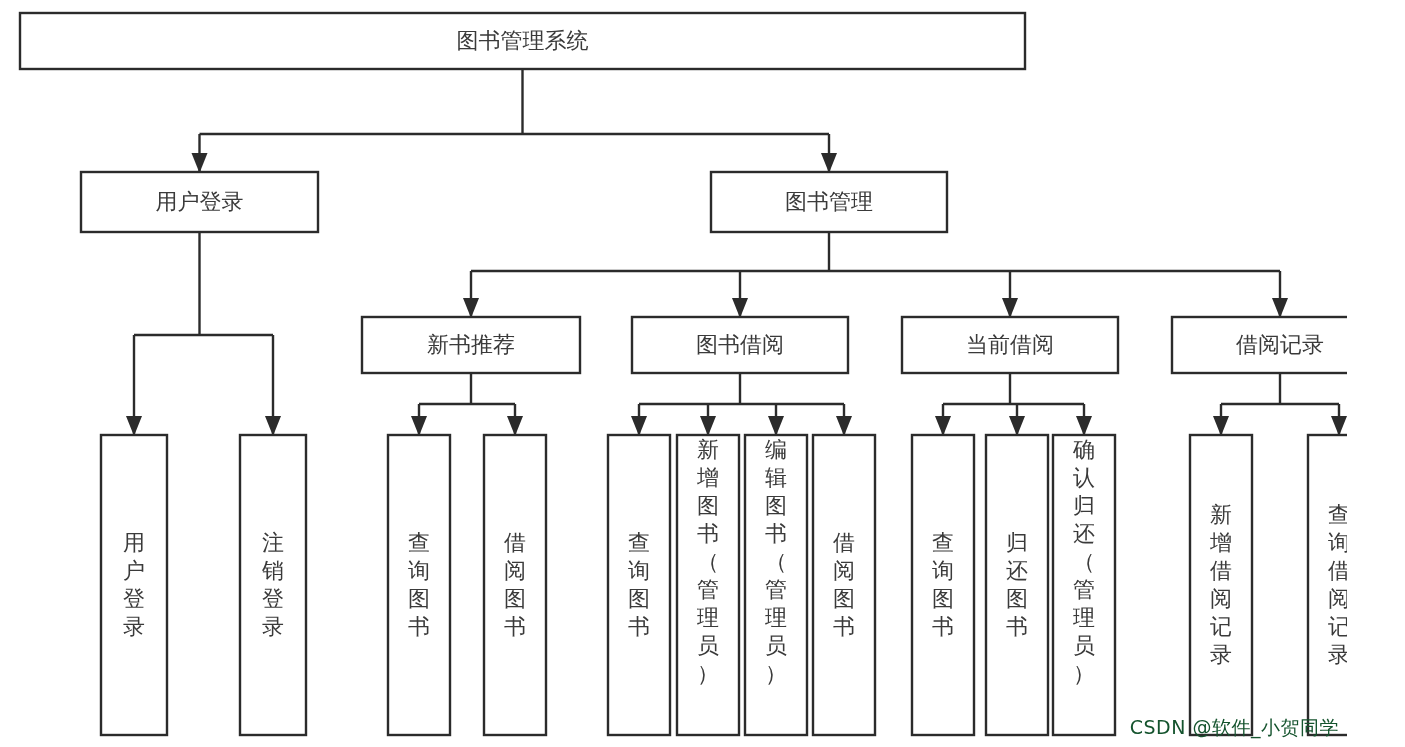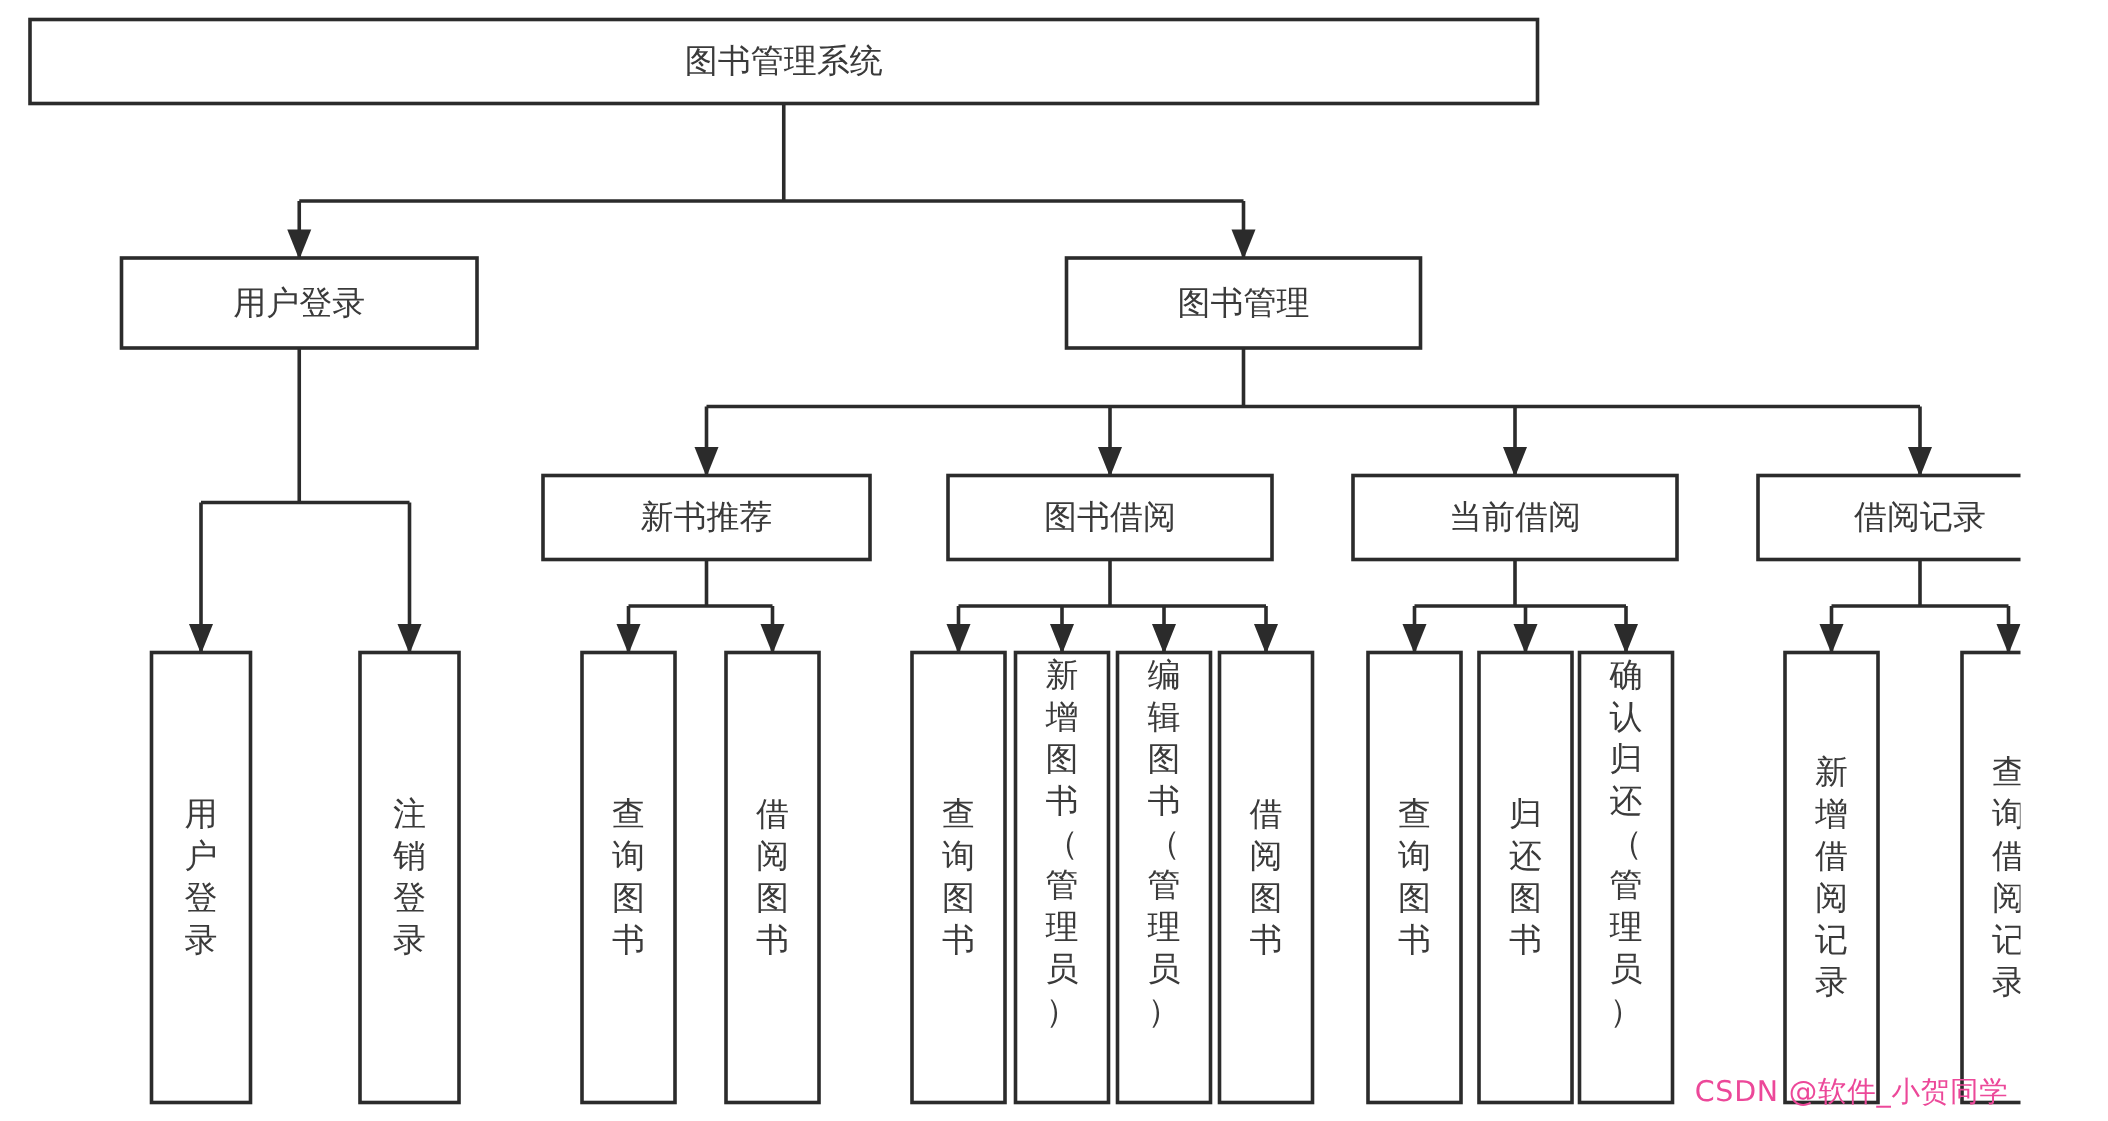--- a/index.html
+++ b/index.html
@@ -52,21 +52,21 @@
     font-family: "DejaVu Sans", "Liberation Sans", sans-serif;
     font-size: 22px;
     text-anchor: middle;
   }
   .watermark {
     position: absolute;
     right: 8px;
     bottom: 6px;
     font-family: "DejaVu Sans", "Liberation Sans", sans-serif;
     font-size: 19px;
-    color: #ec4899;
+    color: #14532d;
     letter-spacing: 0.5px;
     white-space: nowrap;
     user-select: none;
   }
 </style>
 </head>
 <body>
 
 <div id="diagram-root">
   <svg class="flow" viewBox="0 0 1405 747" xmlns="http://www.w3.org/2000/svg">

